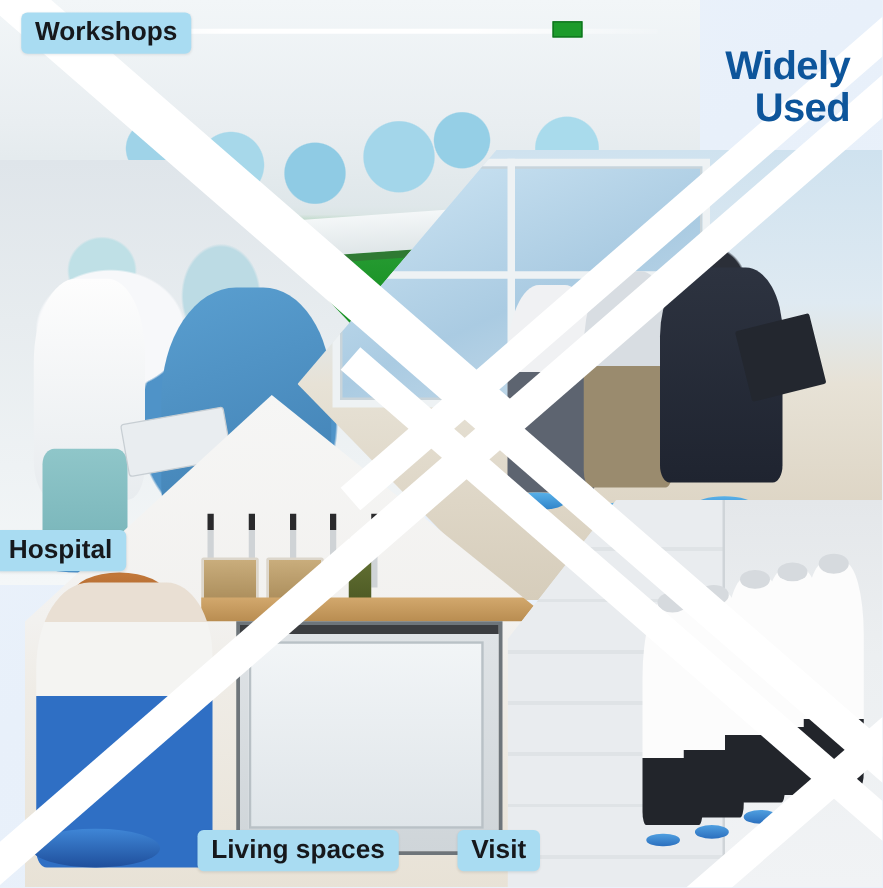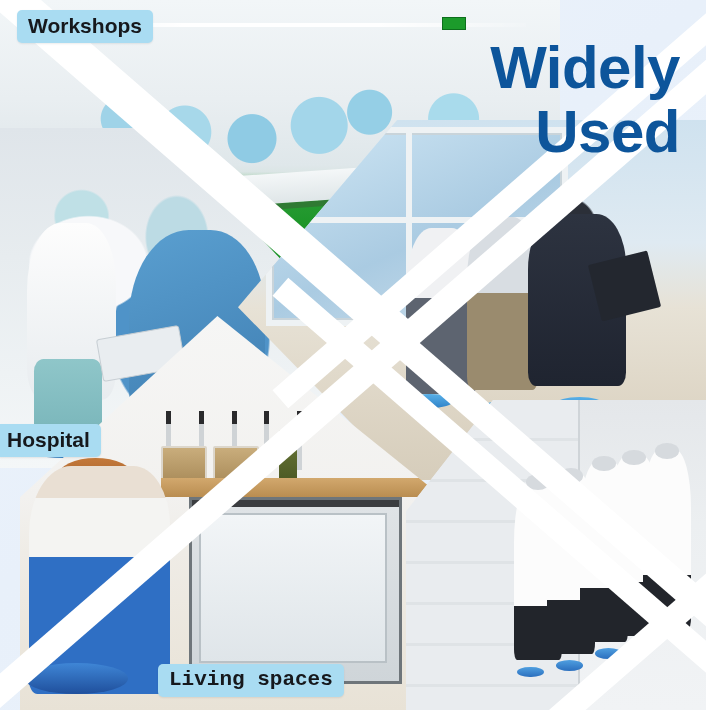--- a/index.html
+++ b/index.html
@@ -243,21 +243,21 @@
   .sep-d{width:900px;height:24px;left:170px;top:570px;transform:rotate(41deg);}
   .sep-e{width:620px;height:24px;left:-140px;top:116px;transform:rotate(41deg);}
   .sep-f{width:620px;height:24px;left:370px;top:600px;transform:rotate(-41deg);}
 
   
   #headline{
     position:absolute;right:26px;top:36px;
     text-align:right;
     color:#0d559b;
     font-weight:bold;
-    font-size:60px;
+    font-size:32px;
     line-height:1.06;
     letter-spacing:-0.5px;
     white-space:pre-line;
   }
 
   
   .chip{
     position:absolute;
     background:#a9dcf2;
     color:#16181c;
@@ -265,21 +265,21 @@
     font-size:21px;
     line-height:1.12;
     padding:4px 11px 5px 11px;
     border-radius:5px;
     white-space:pre-line;
     box-shadow:0 1px 2px rgba(0,0,0,.08);
   }
   #chip-workshops{left:17px;top:10px;}
   #chip-agent{left:254px;top:258px;font-size:20px;}
   #chip-hospital{left:-4px;top:424px;}
-  #chip-living{left:158px;top:664px;font-family:Liberation Mono, monospace;}
+  #chip-living{left:158px;top:664px;}
   #chip-visit{left:366px;top:664px;}
 </style>
 </head>
 <body>
 
 <div id="stage">
 
   <div class="panel" id="p-workshop">
     <div class="ceil"></div>
     <div class="exit"></div>
@@ -348,14 +348,15 @@
   <div class="sep sep-b"></div>
   <div class="sep sep-d"></div>
   <div class="sep sep-f"></div>
 
   <div id="headline">Widely
 Used</div>
 
   <div class="chip" id="chip-workshops">Workshops</div>
   <div class="chip" id="chip-hospital">Hospital</div>
   <div class="chip" id="chip-living">Living spaces</div>
+  <div class="chip" id="chip-visit">Visit</div>
 
 </div>
 
 </body></html>

